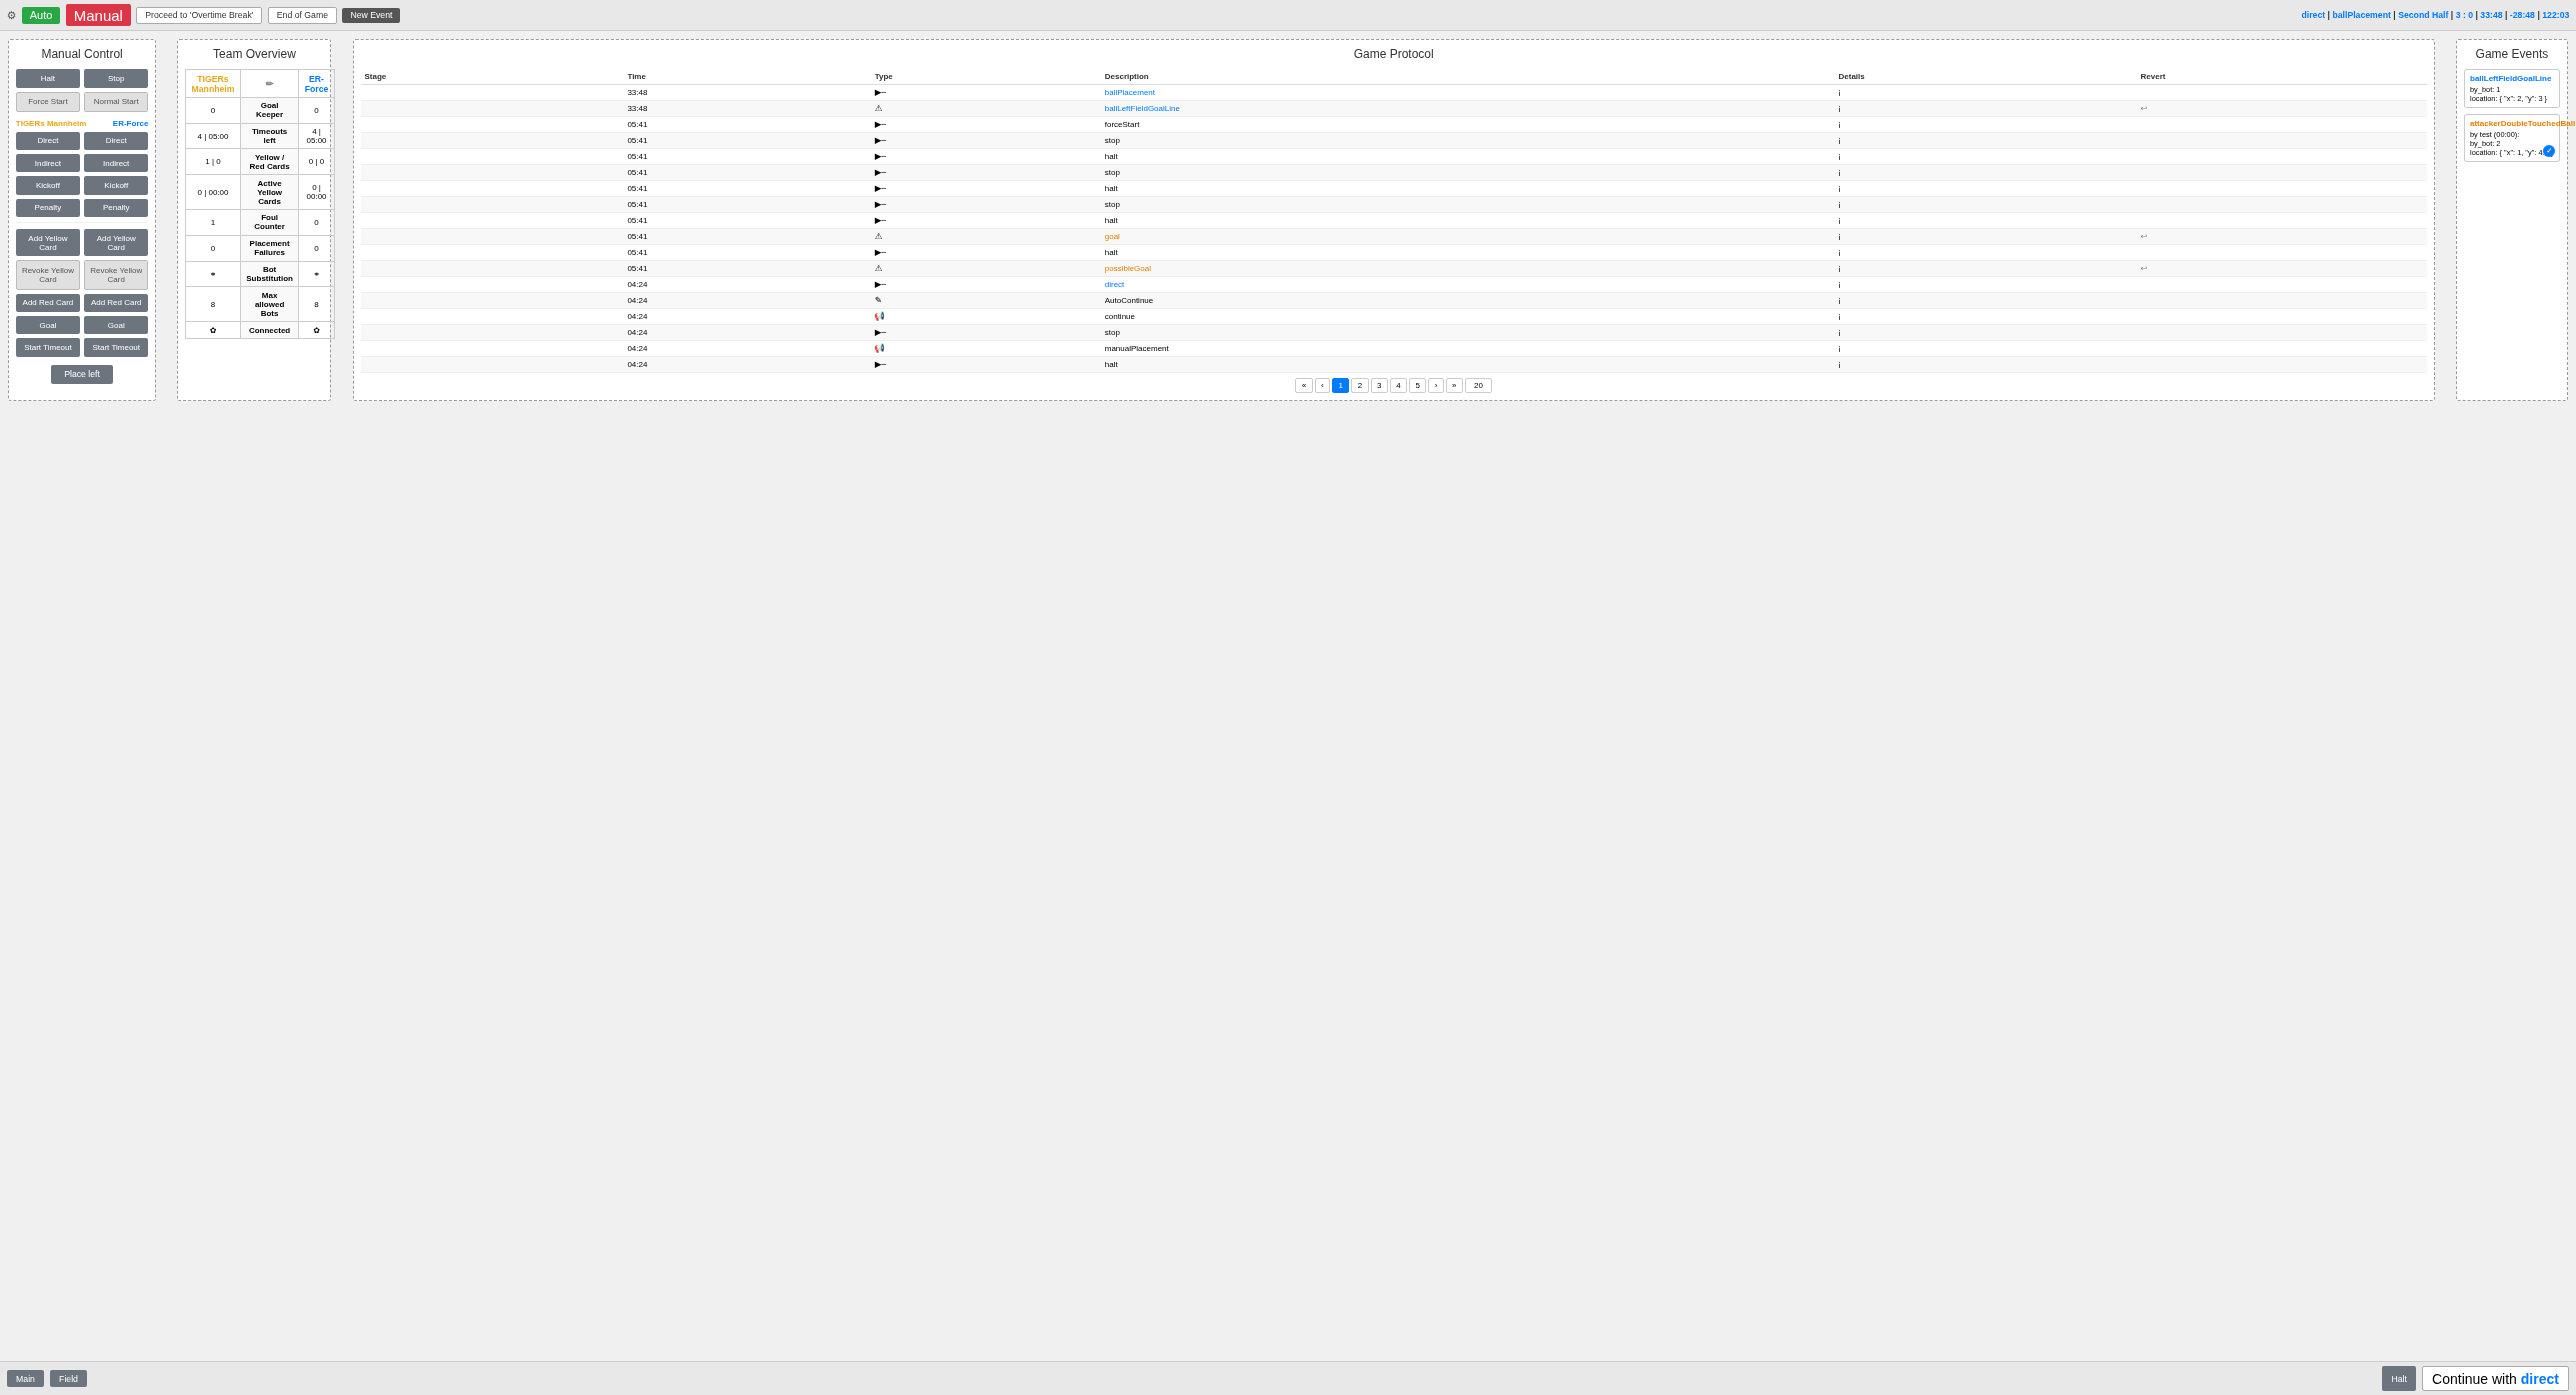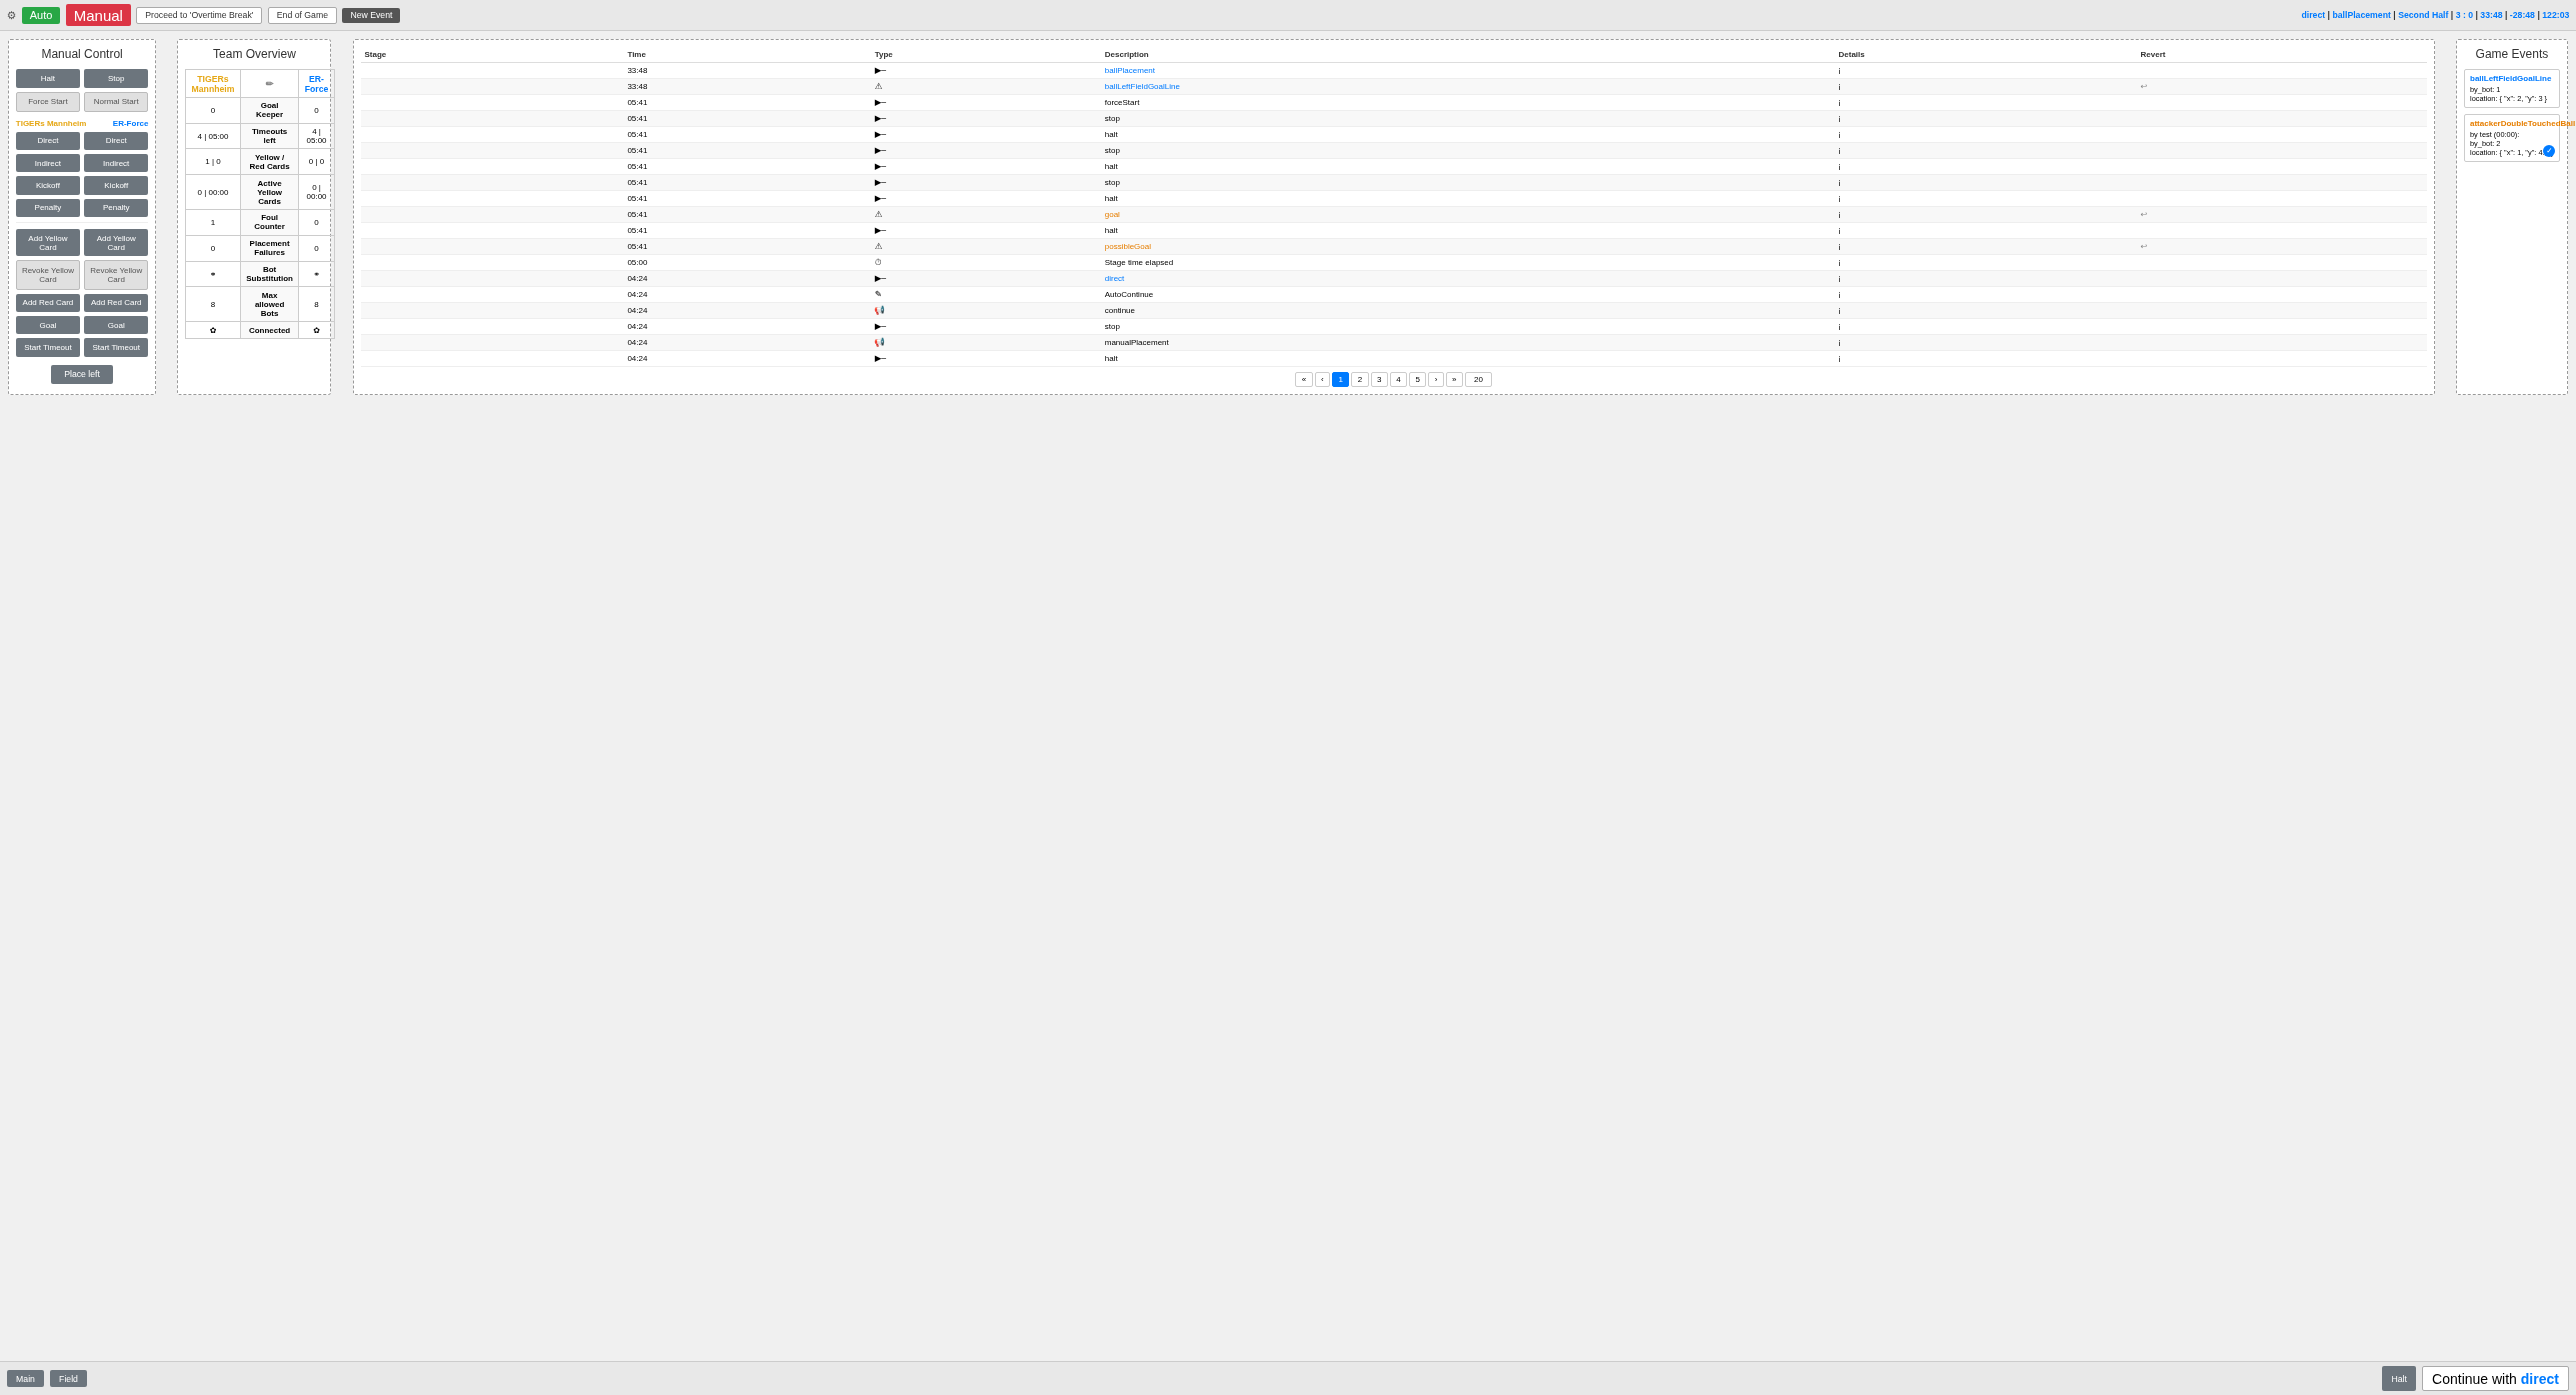--- a/index.html
+++ b/index.html
@@ -285,20 +285,21 @@
           <tr>
     <td>✿</td>
     <td class="col-label">Connected</td>
     <td>✿</td>
   </tr>
         </tbody>
     </table>
   </div>
 
   <div class="panel protocol-panel">
+    <div class="panel-title">Game Protocol</div>
     <table class="protocol-table">
       <thead>
         <tr>
           <th>Stage</th>
           <th>Time</th>
           <th>Type</th>
           <th>Description</th>
           <th>Details</th>
           <th>Revert</th>
         </tr>
@@ -395,28 +396,20 @@
           <tr>
     <td></td>
     <td>05:41</td>
     <td style="font-size:8.7px;">⚠</td>
     <td style="color:#e67e00;">possibleGoal</td>
     <td><span style="cursor:pointer;">ℹ</span></td>
     <td><span style="cursor:pointer;color:#888;">↩</span></td>
   </tr>
           <tr>
     <td></td>
-    <td>05:00</td>
-    <td style="font-size:8.7px;">⏱</td>
-    <td style="">Stage time elapsed</td>
-    <td><span style="cursor:pointer;">ℹ</span></td>
-    <td></td>
-  </tr>
-          <tr>
-    <td></td>
     <td>04:24</td>
     <td style="font-size:8.7px;">▶–</td>
     <td style="color:#007bff;">direct</td>
     <td><span style="cursor:pointer;">ℹ</span></td>
     <td></td>
   </tr>
           <tr>
     <td></td>
     <td>04:24</td>
     <td style="font-size:8.7px;">✎</td>

